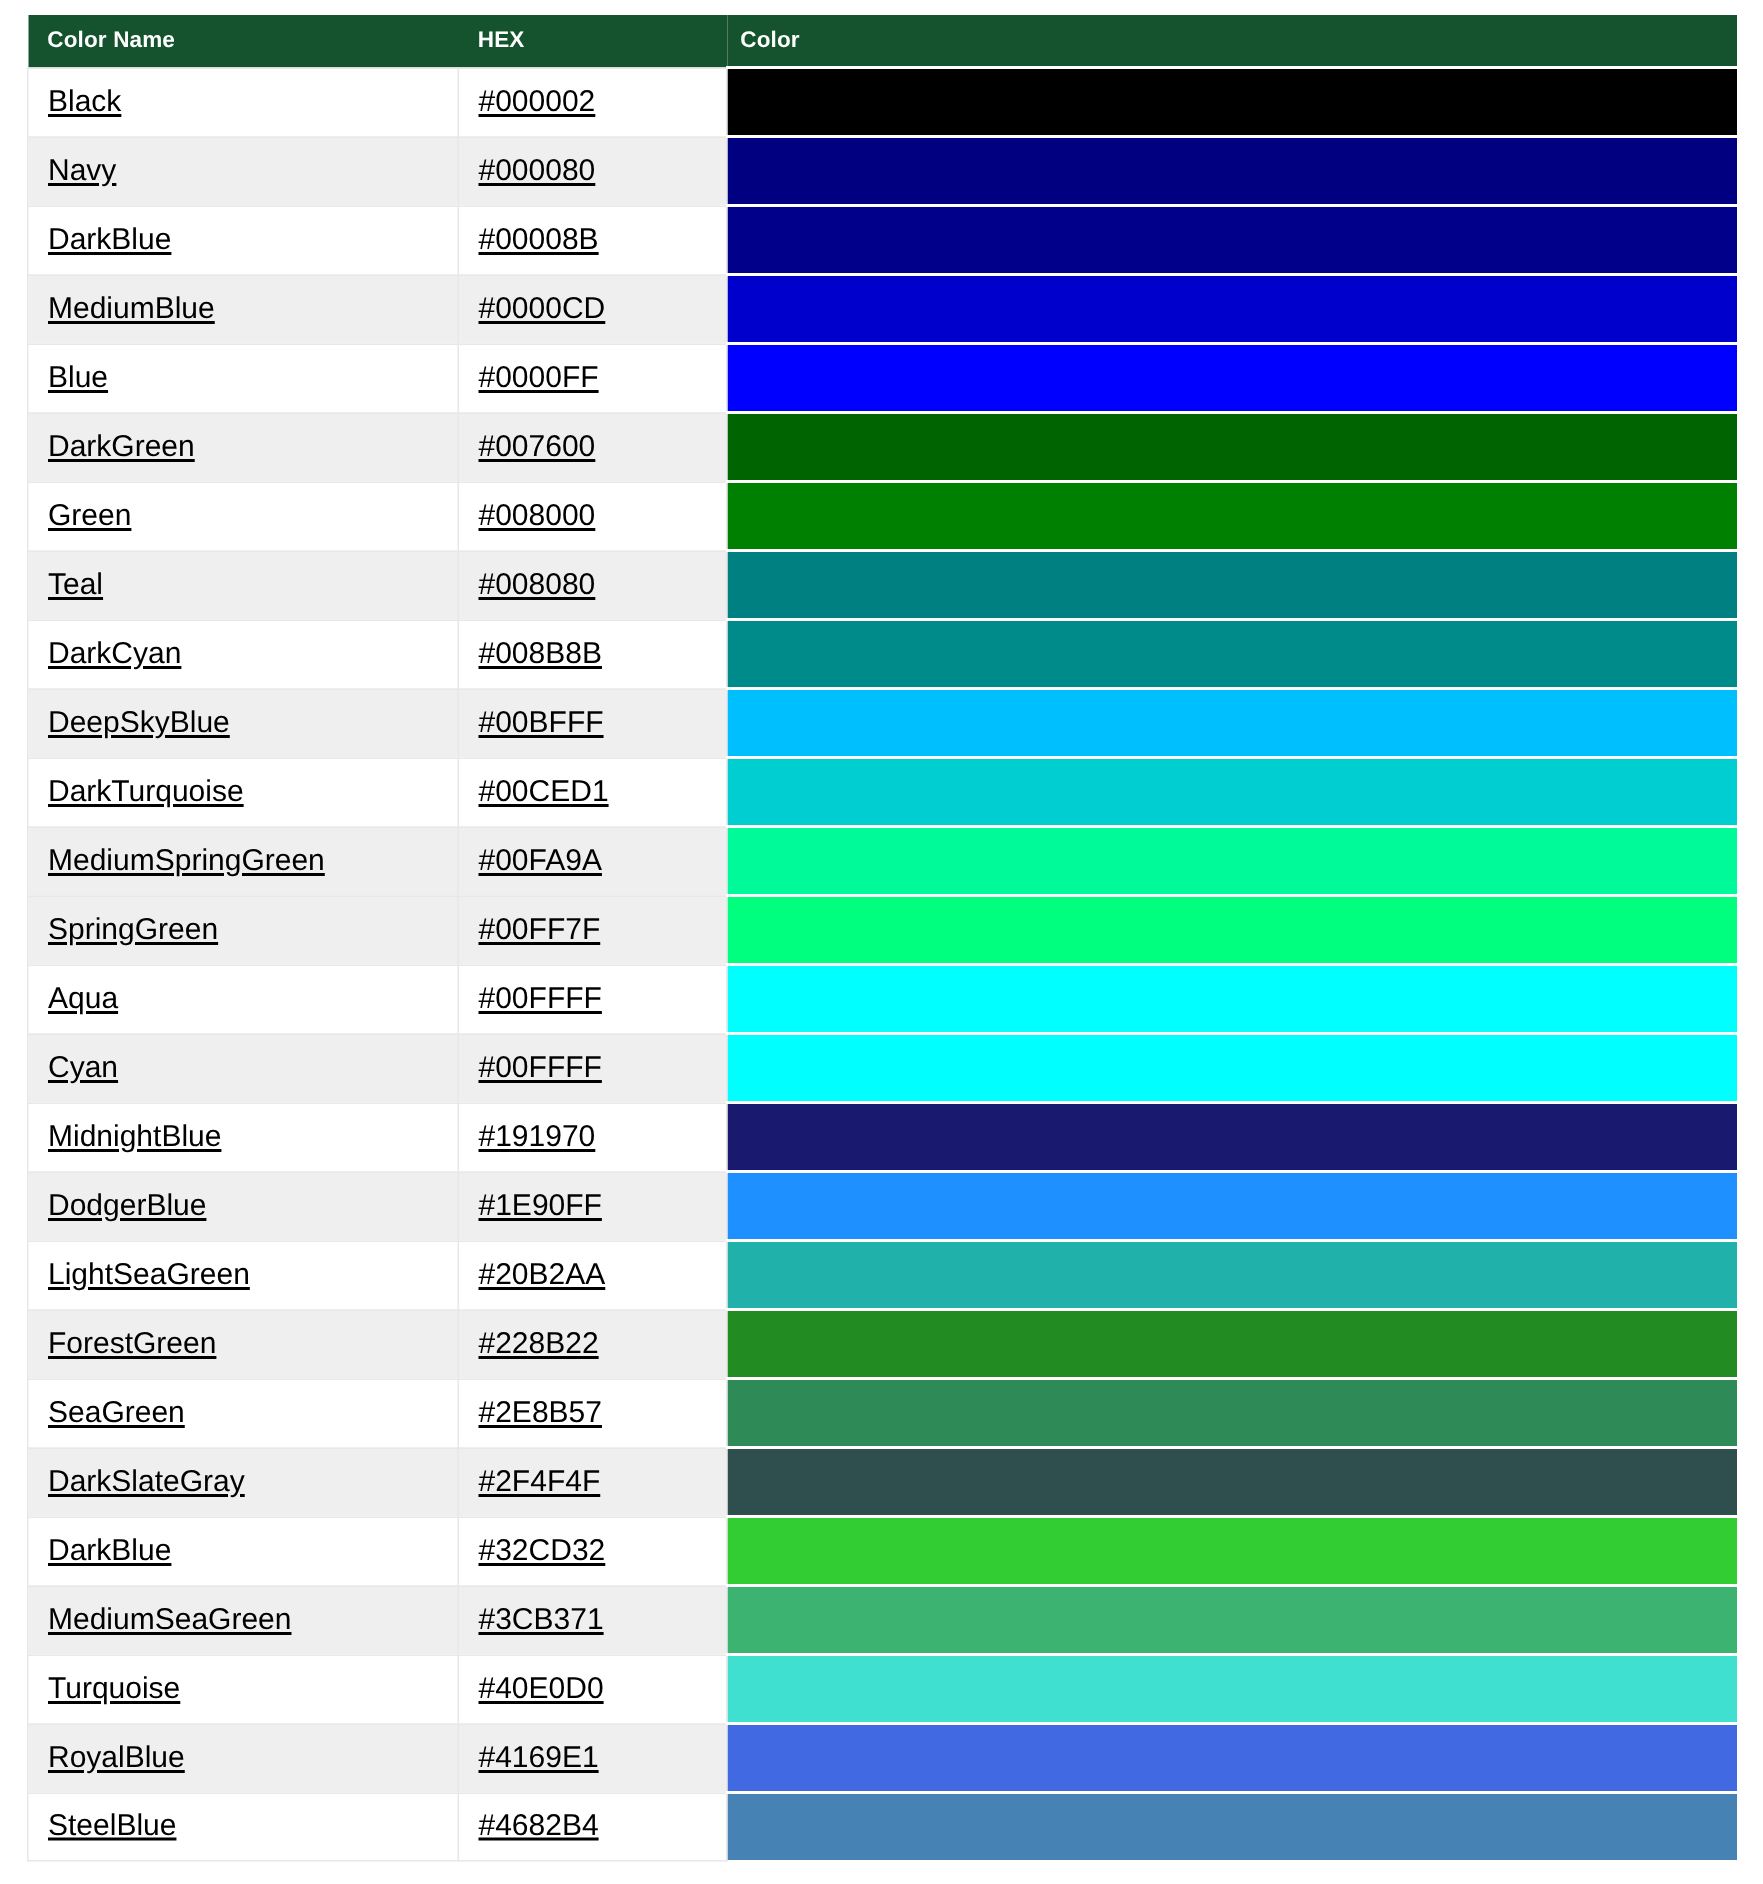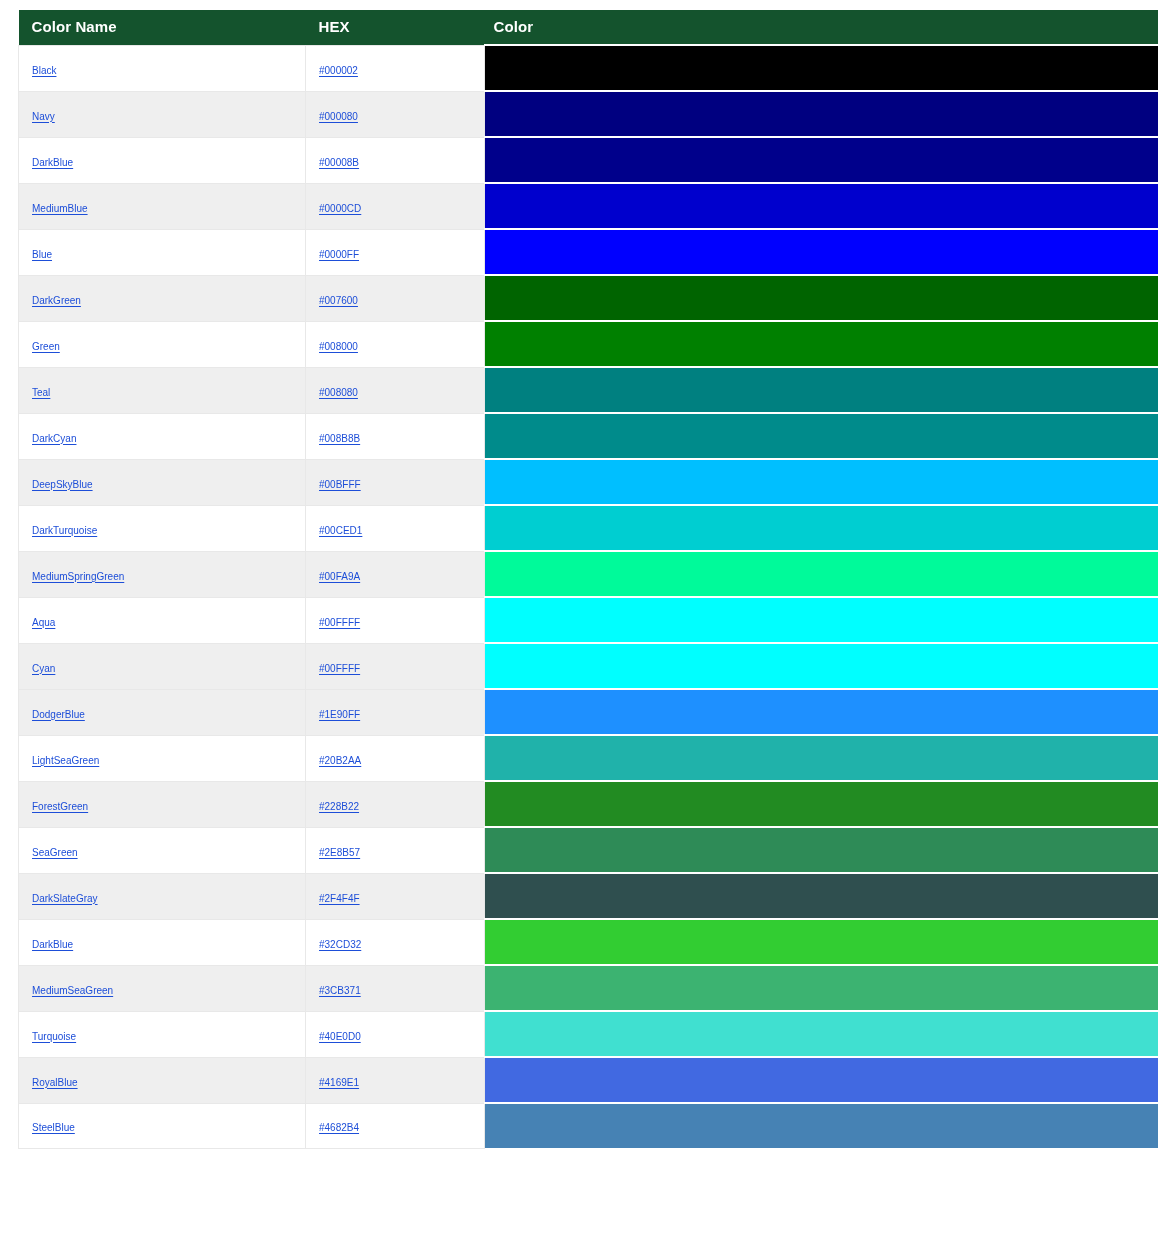--- a/index.html
+++ b/index.html
@@ -63,25 +63,25 @@
   tbody tr.even td.cell-hex  { background: #efefef; }
 
   tbody td.cell-swatch {
     padding: 0;
     border: none;
     border-top: 2px solid #ffffff;
     height: 44px;
   }
 
   .color-link {
-    color: #1d4ed8;
+    color: #000000;
     text-decoration: underline;
     text-underline-offset: 2px;
     cursor: pointer;
-    font-size: 10px;
+    font-size: 20px;
   }
 
   .swatch-fill {
     display: block;
     width: 100%;
     height: 100%;
     min-height: 43px;
   }
 </style>
 </head>
@@ -179,32 +179,46 @@
             <span class="swatch-fill" style="background-color: rgb(0, 206, 209);"></span>
           </td>
         </tr>
         <tr class="even">
           <td class="cell-name"><a class="color-link">MediumSpringGreen</a></td>
           <td class="cell-hex"><a class="color-link">#00FA9A</a></td>
           <td class="cell-swatch">
             <span class="swatch-fill" style="background-color: rgb(0, 250, 154);"></span>
           </td>
         </tr>
+        <tr class="even">
+          <td class="cell-name"><a class="color-link">SpringGreen</a></td>
+          <td class="cell-hex"><a class="color-link">#00FF7F</a></td>
+          <td class="cell-swatch">
+            <span class="swatch-fill" style="background-color: rgb(0, 255, 127);"></span>
+          </td>
+        </tr>
         <tr class="odd">
           <td class="cell-name"><a class="color-link">Aqua</a></td>
           <td class="cell-hex"><a class="color-link">#00FFFF</a></td>
           <td class="cell-swatch">
             <span class="swatch-fill" style="background-color: rgb(0, 255, 255);"></span>
           </td>
         </tr>
         <tr class="even">
           <td class="cell-name"><a class="color-link">Cyan</a></td>
           <td class="cell-hex"><a class="color-link">#00FFFF</a></td>
           <td class="cell-swatch">
             <span class="swatch-fill" style="background-color: rgb(0, 255, 255);"></span>
+          </td>
+        </tr>
+        <tr class="odd">
+          <td class="cell-name"><a class="color-link">MidnightBlue</a></td>
+          <td class="cell-hex"><a class="color-link">#191970</a></td>
+          <td class="cell-swatch">
+            <span class="swatch-fill" style="background-color: rgb(25, 25, 112);"></span>
           </td>
         </tr>
         <tr class="even">
           <td class="cell-name"><a class="color-link">DodgerBlue</a></td>
           <td class="cell-hex"><a class="color-link">#1E90FF</a></td>
           <td class="cell-swatch">
             <span class="swatch-fill" style="background-color: rgb(30, 144, 255);"></span>
           </td>
         </tr>
         <tr class="odd">

